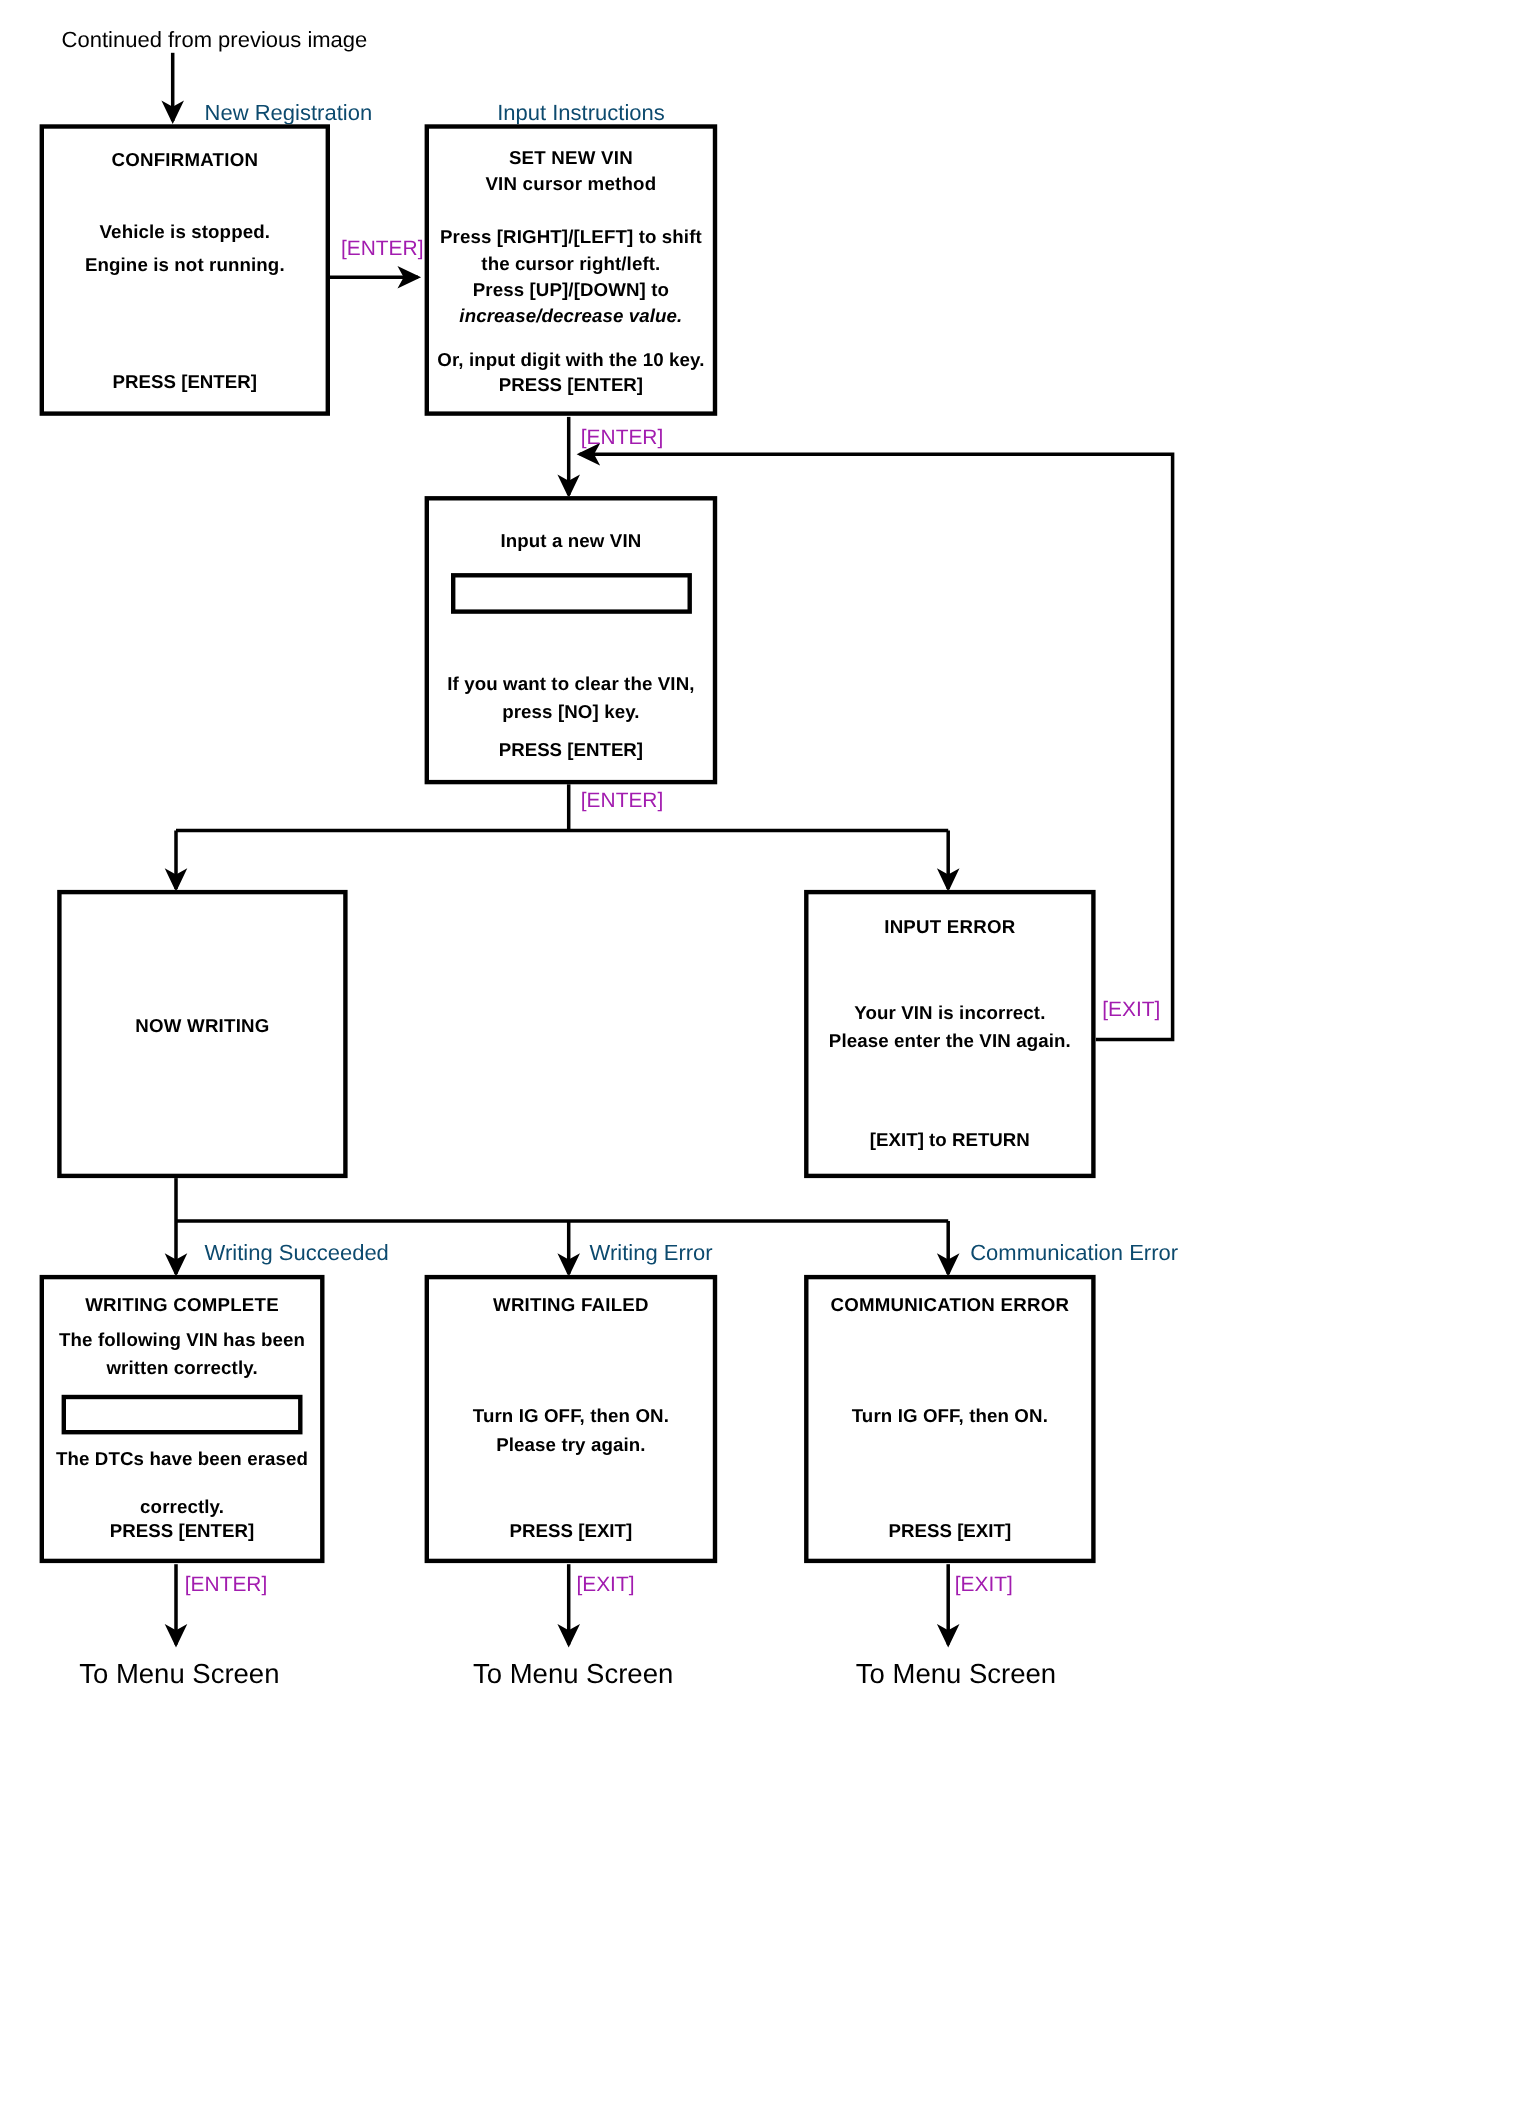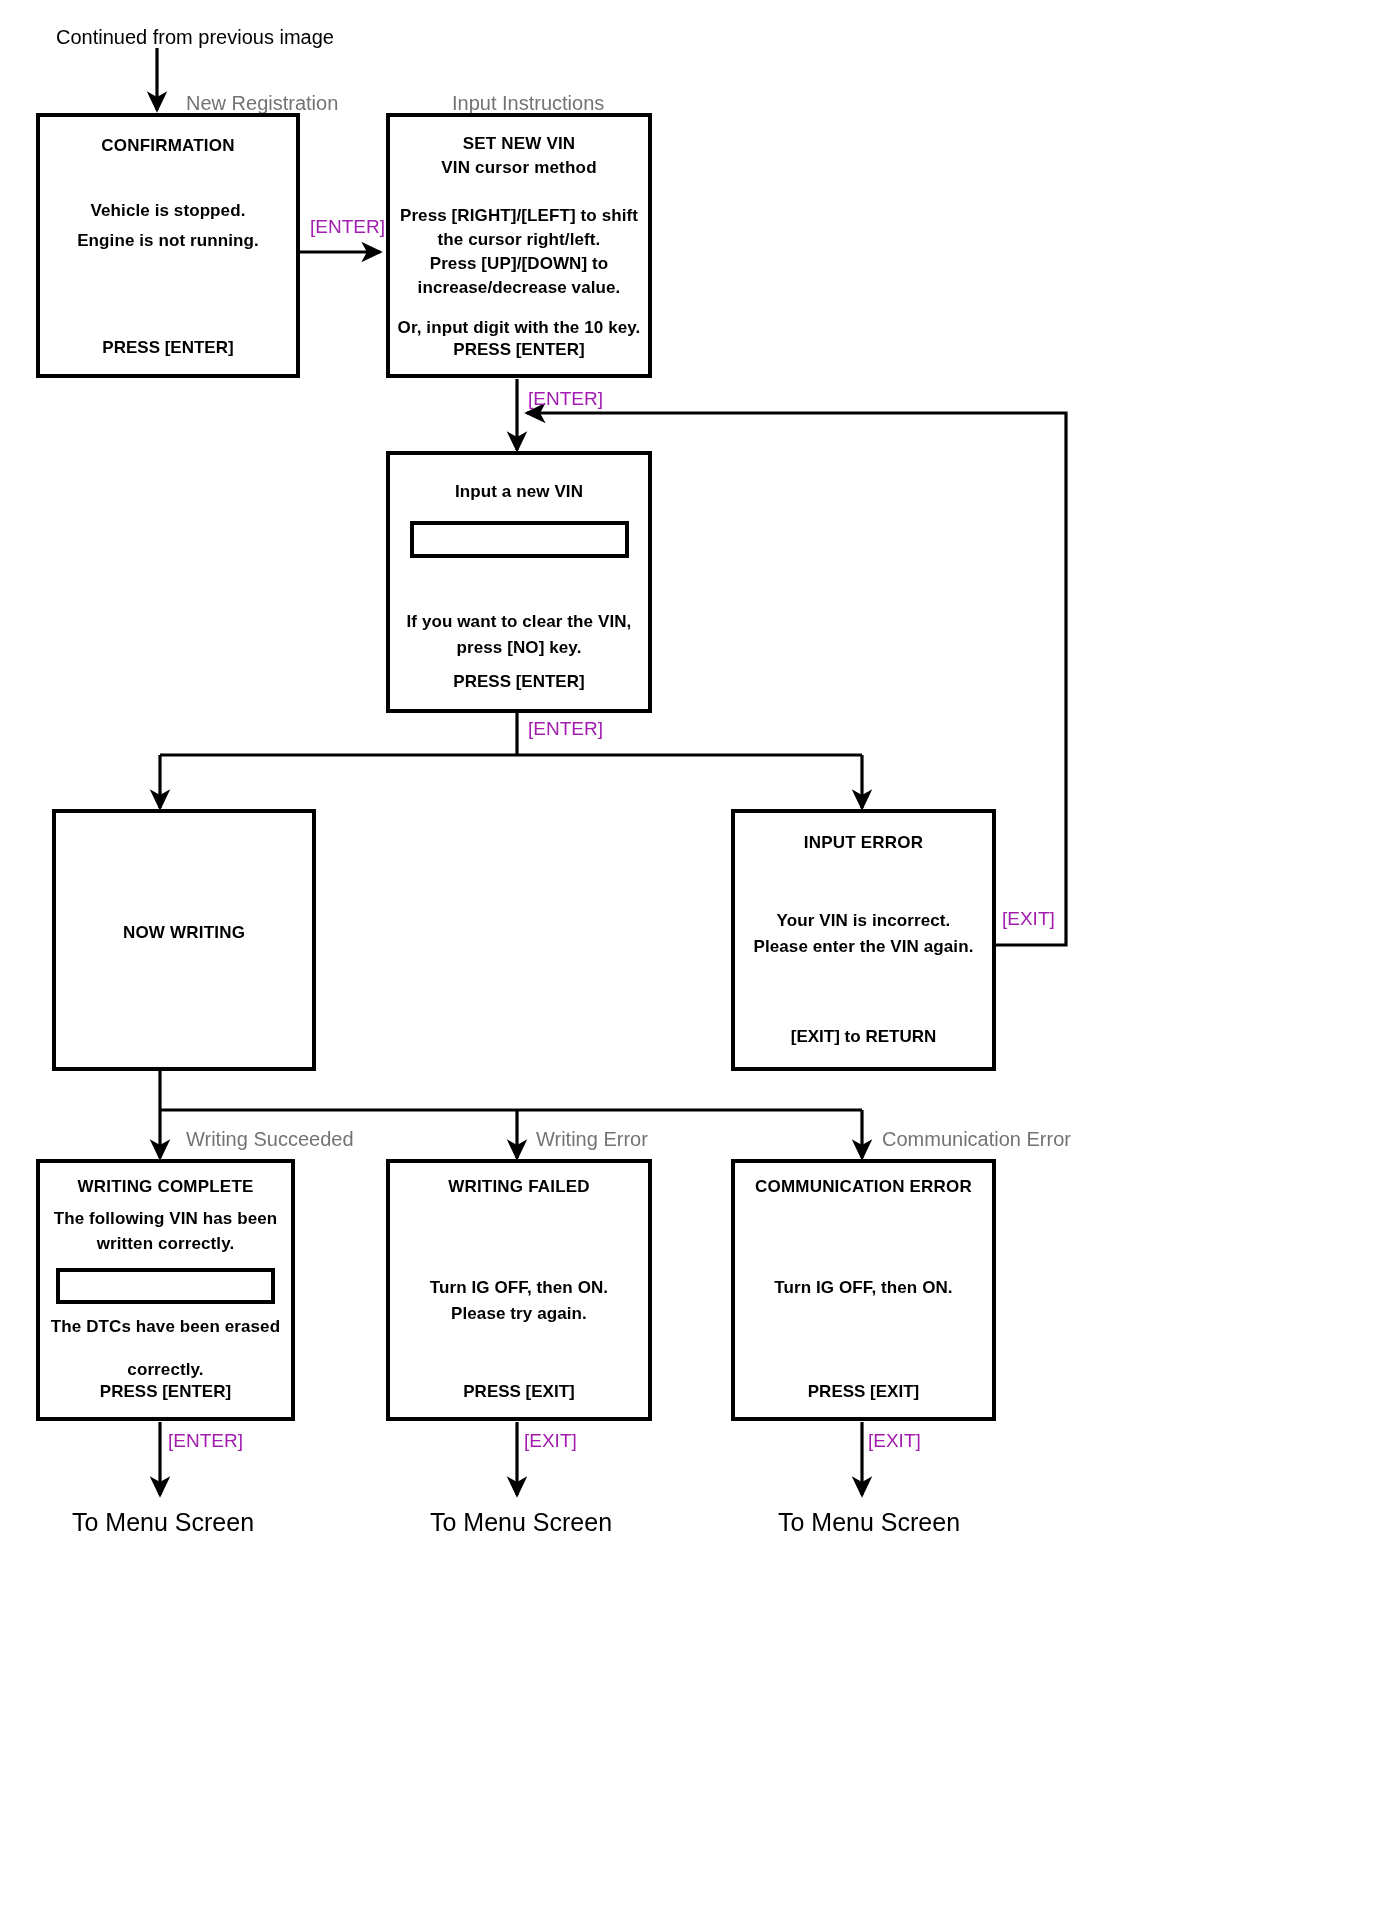--- a/index.html
+++ b/index.html
@@ -60,21 +60,21 @@
     font-weight: normal;
     white-space: nowrap;
     color: #a21caf;
   }
   .caption {
     position: absolute;
     font-family: "Liberation Sans", sans-serif;
     font-size: 20px;
     font-weight: normal;
     white-space: nowrap;
-    color: #737373;
+    color: #0c4a6e;
   }
   .terminal-label {
     position: absolute;
     font-family: "Liberation Sans", sans-serif;
     font-size: 25px;
     font-weight: normal;
     white-space: nowrap;
     color: #000;
   }
   .note-top {
@@ -149,21 +149,21 @@
   <div class="screen-line" style="margin-top:10px;">Engine is not running.</div>
   <div class="screen-footer" style="bottom:16px;">PRESS [ENTER]</div>
 </div>
 
 <div class="screen-box" style="left:386px; top:113px; width:266px; height:265px;">
   <div class="screen-title" style="margin-top:17px;">SET NEW VIN</div>
   <div class="screen-title" style="margin-top:4px;">VIN cursor method</div>
   <div class="screen-line" style="margin-top:28px;">Press [RIGHT]/[LEFT] to shift</div>
   <div class="screen-line" style="margin-top:4px;">the cursor right/left.</div>
   <div class="screen-line" style="margin-top:4px;text-align:center;">Press [UP]/[DOWN] to</div>
-  <div class="screen-line" style="margin-top:4px;">increase/decrease value.</div>
+  <div class="screen-line" style="margin-top:4px;font-style:italic;">increase/decrease value.</div>
   <div class="screen-line" style="margin-top:20px;">Or, input digit with the 10 key.</div>
   <div class="screen-footer" style="bottom:14px;">PRESS [ENTER]</div>
 </div>
 
 <div class="screen-box" style="left:386px; top:451px; width:266px; height:262px;">
   <div class="screen-line" style="margin-top:27px;">Input a new VIN</div>
   <div class="vin-field" style="margin:19px auto 0 auto; width:219px; height:37px;"></div>
   <div class="screen-line" style="margin-top:54px;">If you want to clear the VIN,</div>
   <div class="screen-line" style="margin-top:6px;">press [NO] key.</div>
   <div class="screen-footer" style="bottom:17px;">PRESS [ENTER]</div>

